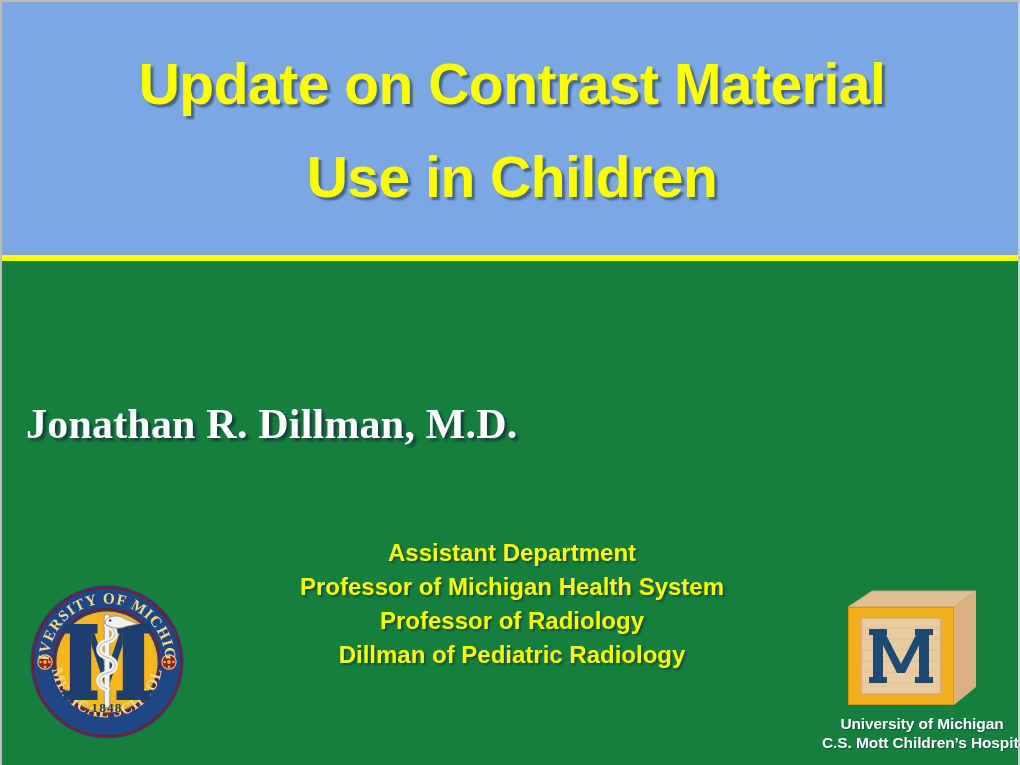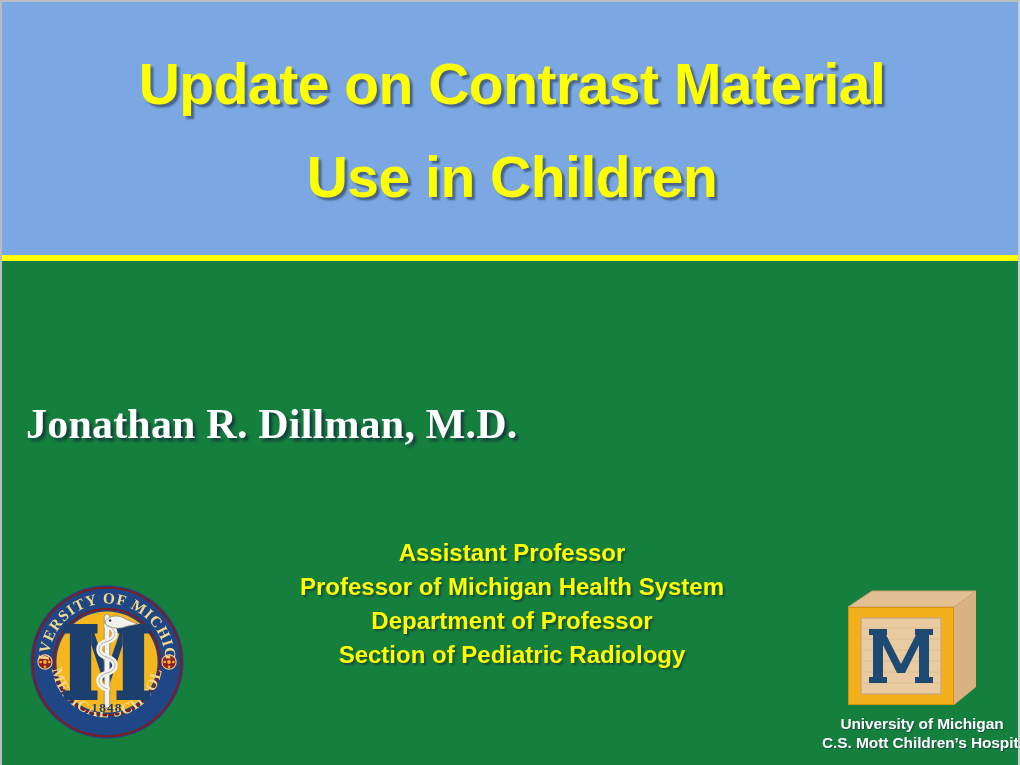--- a/index.html
+++ b/index.html
@@ -134,24 +134,24 @@
 <div class="slide">
 
   <div class="title-banner"></div>
   <div class="title-rule"></div>
   <div class="title-text">Update on Contrast Material
 Use in Children</div>
 
   <div class="presenter-name">Jonathan R. Dillman, M.D.</div>
 
   <div class="affiliation">
-    <div>Assistant Professor</div>
+    <div>Assistant Department</div>
     <div>Professor of Michigan Health System</div>
-    <div>Department of Professor</div>
-    <div>Section of Pediatric Radiology</div>
+    <div>Professor of Radiology</div>
+    <div>Dillman of Pediatric Radiology</div>
   </div>
 
   <div class="seal">
     <svg viewBox="0 0 200 200" xmlns="http://www.w3.org/2000/svg" aria-hidden="true">
       <defs>
         <path id="arcTop" d="M 26,100 A 74,74 0 0 1 174,100" fill="none"></path>
         <path id="arcBot" d="M 30,100 A 70,70 0 0 0 170,100" fill="none"></path>
       </defs>
 
       <circle cx="100" cy="100" r="97" fill="#1f4785"></circle>

